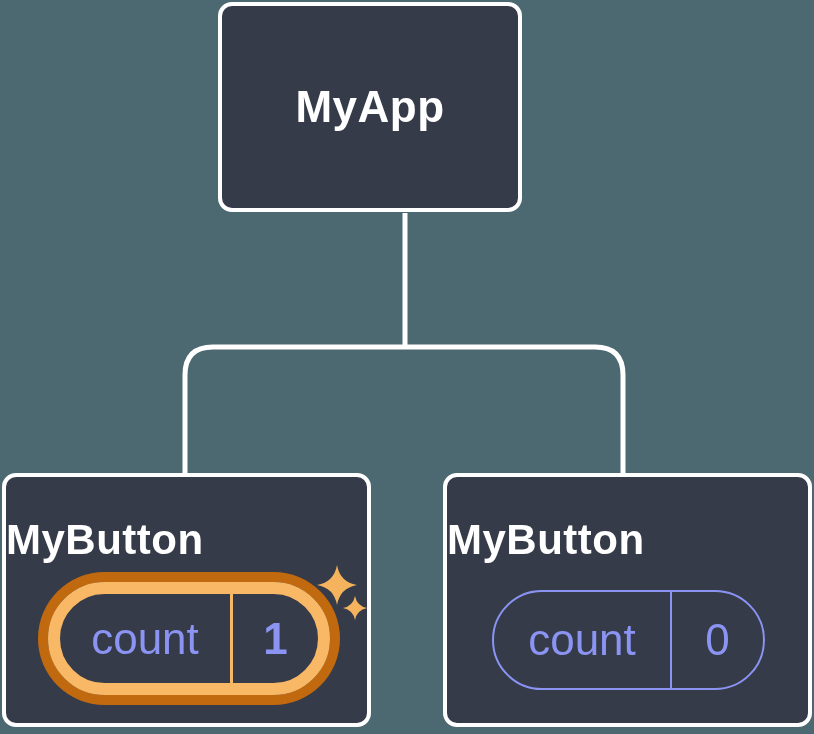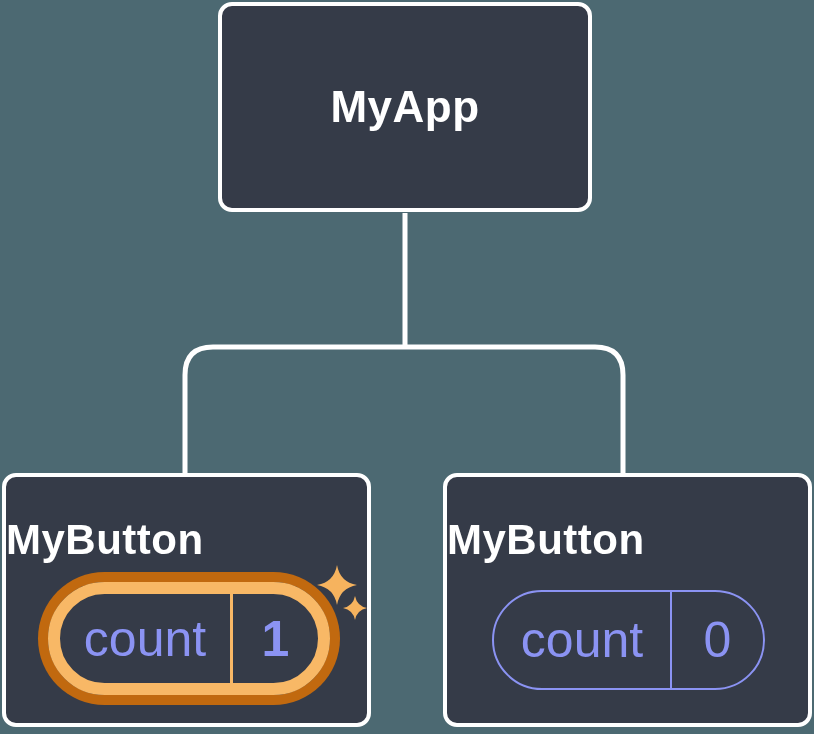--- a/index.html
+++ b/index.html
@@ -29,21 +29,21 @@
   .node {
     position: absolute;
     background: #353B48;
     border: 4px solid #FFFFFF;
     border-radius: 14px;
     box-sizing: border-box;
   }
   .node-root {
     left: 218px;
     top: 2px;
-    width: 374px;
+    width: 304px;
     height: 210px;
     display: flex;
     align-items: center;
     justify-content: center;
   }
   .node-child-left {
     left: 2px;
     top: 473px;
     width: 369px;
     height: 254px;
@@ -77,21 +77,21 @@
     box-sizing: border-box;
     border-radius: 999px;
     overflow: hidden;
   }
   .state-pill .pill-key,
   .state-pill .pill-value {
     display: flex;
     align-items: center;
     justify-content: center;
     color: #8B93F3;
-    font-size: 50px;
+    font-size: 44px;
   }
   
   .pill-highlight {
     left: 42px;
     top: 105px;
     width: 282px;
     height: 113px;
     border: 12px solid #F8B866;
     box-shadow: 0 0 0 10px #C1690F;
   }

